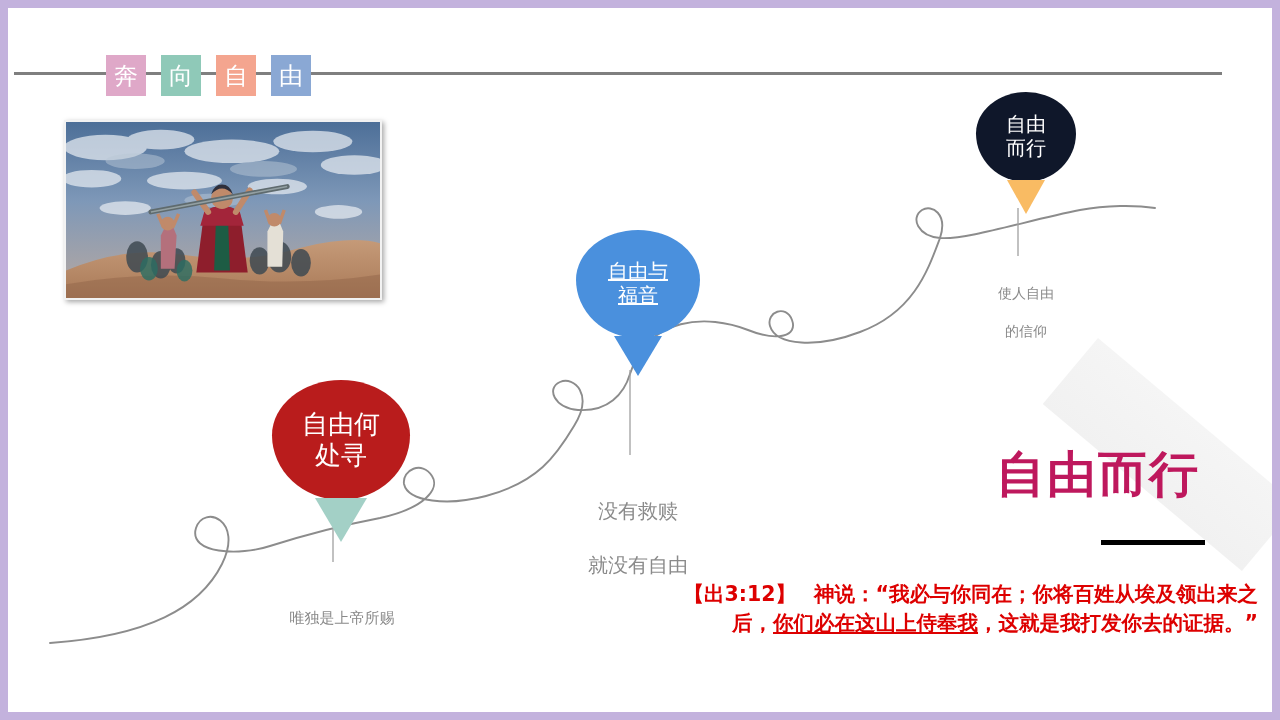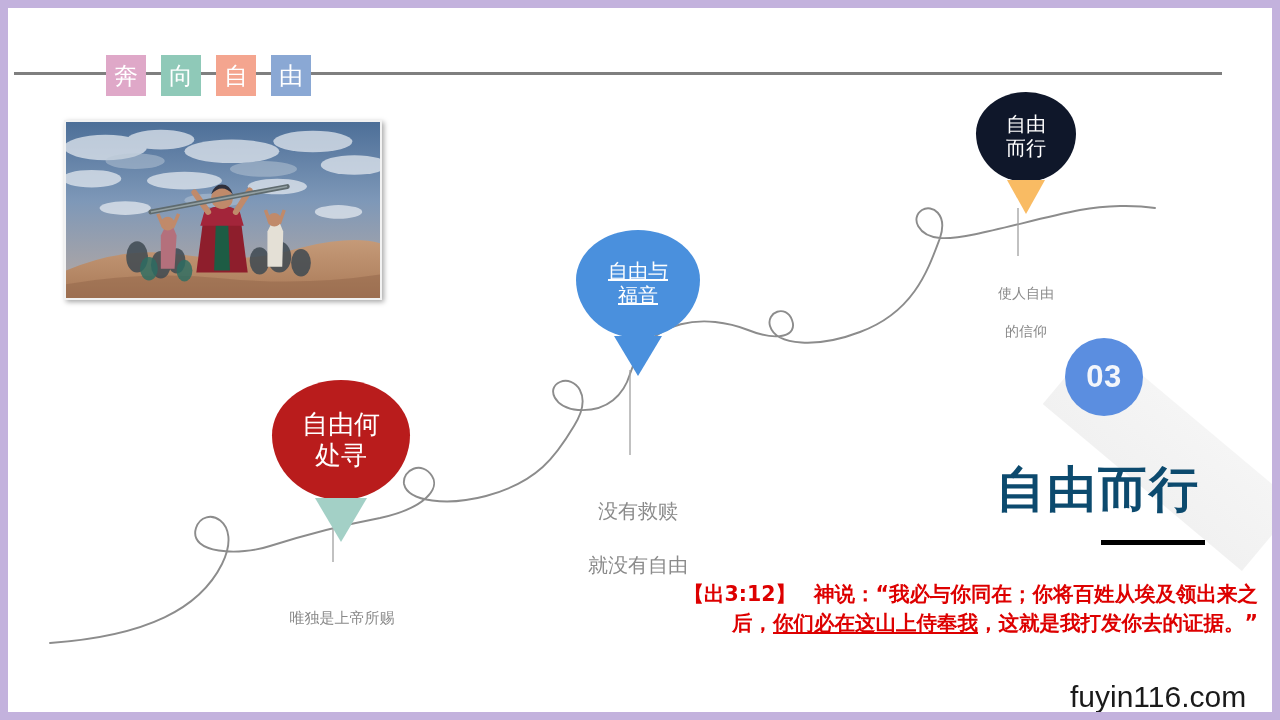--- a/index.html
+++ b/index.html
@@ -113,23 +113,23 @@
     position:absolute; left:1057px; top:330px;
     width:78px; height:78px; border-radius:50%;
     background:#5b8ee0;
     display:flex; align-items:center; justify-content:center;
     color:#f3f6fb; font-size:31px; font-weight:bold;
     letter-spacing:.5px; z-index:3;
     font-family:"Liberation Sans", sans-serif;
   }
   #main-title {
     position:absolute; left:988px; top:434px;
-    font-size:49px; color:#0c4a6e; letter-spacing:2px;
+    font-size:49px; color:#be185d; letter-spacing:2px;
     font-family:"DejaVu Sans", sans-serif; font-weight:bold;
-    z-index:3; white-space:nowrap;margin-top:15px;
+    z-index:3; white-space:nowrap;
   }
   #title-rule {
     position:absolute; left:1093px; top:532px;
     width:104px; height:5px; background:#000000; z-index:3;
   }
 
   
   #scripture {
     position:absolute; left:660px; top:572px; width:590px;
     color:#dd0000; font-size:20.5px; font-weight:bold;
@@ -298,26 +298,22 @@
         <span>而行</span>
         <div class="tail"></div>
       </div>
     </div>
     <div id="cap3" class="pin-cap">
       <div>使人自由</div>
       <div>的信仰</div>
     </div>
 
     <div id="ribbon"></div>
-    <div id="num-circle">
-      <span>03</span>
-    </div>
     <div id="main-title">自由而行</div>
     <div id="title-rule"></div>
 
     <div id="scripture">
       <span class="ref">【出3:12】</span><span>神说：“我必与你同在；你将百姓从埃及领出来之后，</span><span class="ul">你们必在这山上侍奉我</span><span>，这就是我打发你去的证据。”</span>
     </div>
 
-    <div id="watermark">fuyin116.com</div>
 
   </div>
 </div>
 
 </body></html>

